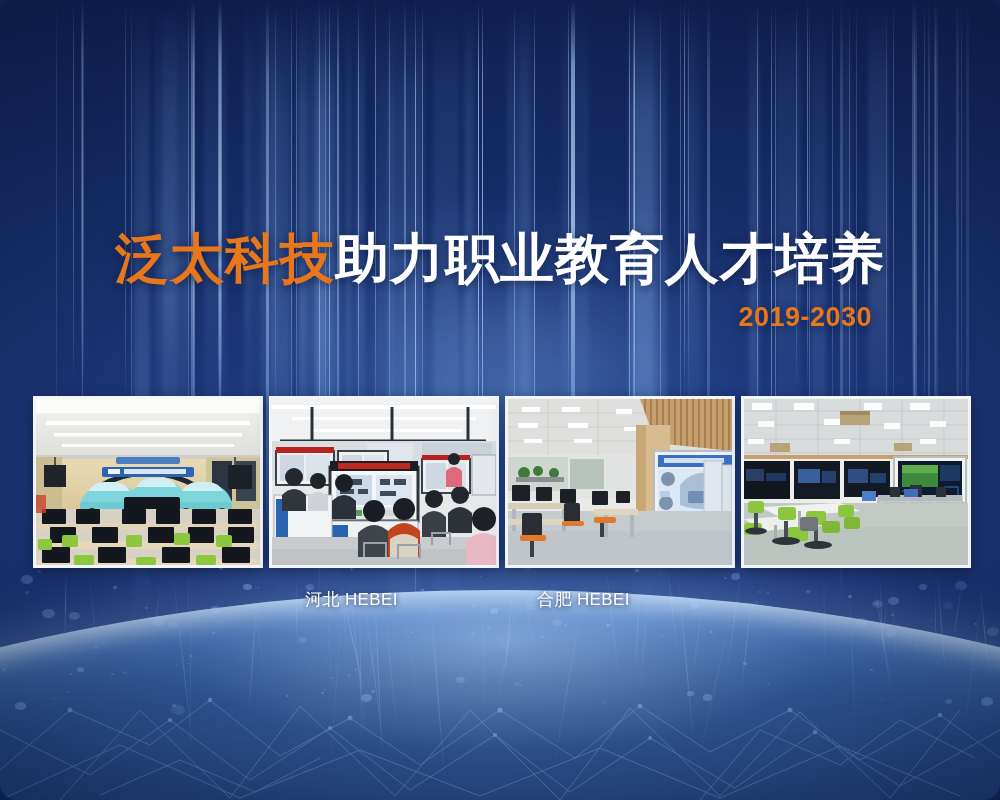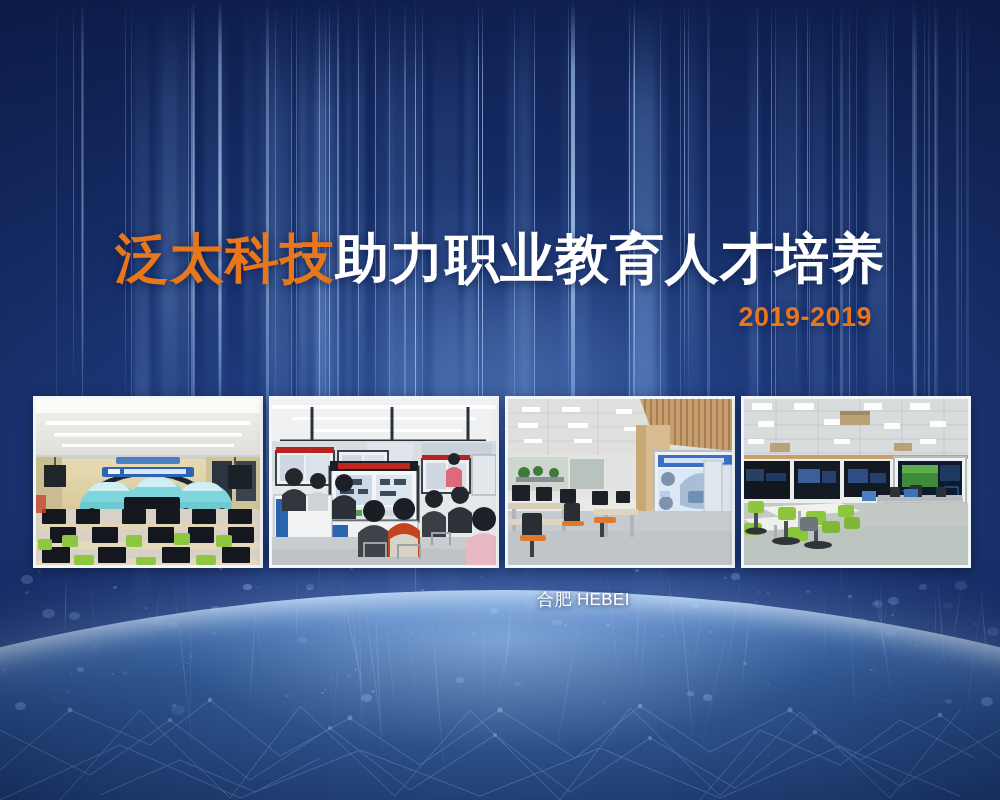--- a/index.html
+++ b/index.html
@@ -5,20 +5,21 @@
   html,body{margin:0;padding:0;}
   body{
     width:1000px;height:800px;overflow:hidden;
     font-family:"Liberation Sans","DejaVu Sans",sans-serif;
     background:#0d1f4d;
   }
   #stage{position:relative;width:1000px;height:800px;overflow:hidden;
          background:
            radial-gradient(ellipse 780px 420px at 50% 58%, rgba(46,92,178,0.55) 0%, rgba(30,60,130,0.25) 45%, rgba(0,0,0,0) 72%),
            linear-gradient(180deg,#0f2153 0%,#142a62 22%,#1b3472 48%,#1d3779 66%,#1a3271 80%,#172c66 100%);
+         border-radius: 17px;
   }
   
   .vignette{position:absolute;inset:0;pointer-events:none;
     background:radial-gradient(ellipse 900px 700px at 50% 45%, rgba(0,0,0,0) 40%, rgba(6,16,48,0.55) 100%);}
 
   
   .rays{position:absolute;left:0;top:0;width:1000px;height:640px;overflow:hidden;}
   .ray{position:absolute;top:0;bottom:0;
        background:linear-gradient(180deg,rgba(175,210,255,0.00) 0%,rgba(175,210,255,0.75) 14%,rgba(190,220,255,0.95) 52%,rgba(150,195,250,0.55) 86%,rgba(120,170,235,0.0) 100%);}
   .rayw{position:absolute;top:0;bottom:0;
@@ -396,21 +397,21 @@
         <div class="streak" style="left: 644px; top: 18px; height: 119px; opacity: 0.25; transform: rotate(4.7deg);"></div>
       </div>
   </div>
 
   <div class="vignette"></div>
 
   <div class="title-block">
     <div class="title">
       <span class="t-orange">泛太科技</span><span class="t-white">助力职业教育人才培养</span>
     </div>
-    <div class="years">2019-2019</div>
+    <div class="years">2019-2030</div>
   </div>
 
   <div class="strip">
 
     <div class="card">
       <div class="photo">
         <svg viewBox="0 0 224 166" preserveAspectRatio="none">
           <defs>
             <linearGradient id="p1ceil" x1="0" y1="0" x2="0" y2="1">
               <stop offset="0" stop-color="#f3f3f1"></stop>
@@ -610,20 +611,21 @@
               <path d="M174 72 q8 -8 16 0 v16 h-16z" fill="#dd6a78"></path>
           </g>
 
           <g stroke="#9aa3ab" stroke-width="2" fill="none">
             <path d="M92 158 v-14 h22 v14"></path>
               <path d="M126 160 v-14 h22 v14"></path>
               <path d="M160 146 v-12 h18 v12"></path>
           </g>
         </svg>
       </div>
+      <div class="caption cap-2">河北  HEBEI</div>
     </div>
 
     <div class="card">
       <div class="photo">
         <svg viewBox="0 0 224 166" preserveAspectRatio="none">
           <defs>
             <pattern id="slat" width="6" height="10" patternUnits="userSpaceOnUse">
               <rect width="6" height="10" fill="#c79f6e"></rect>
                 <rect x="4" width="2" height="10" fill="#a57f52"></rect>
             </pattern>

